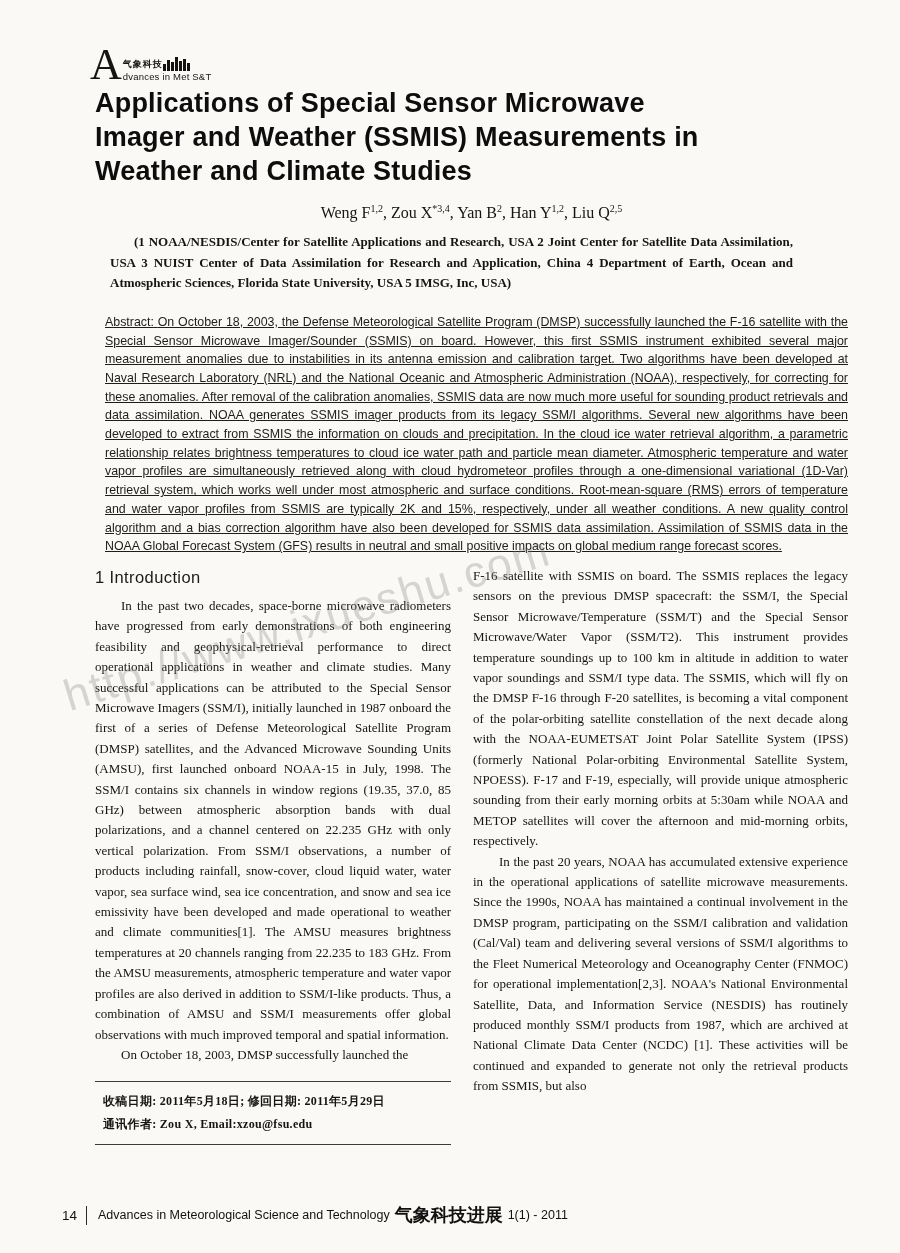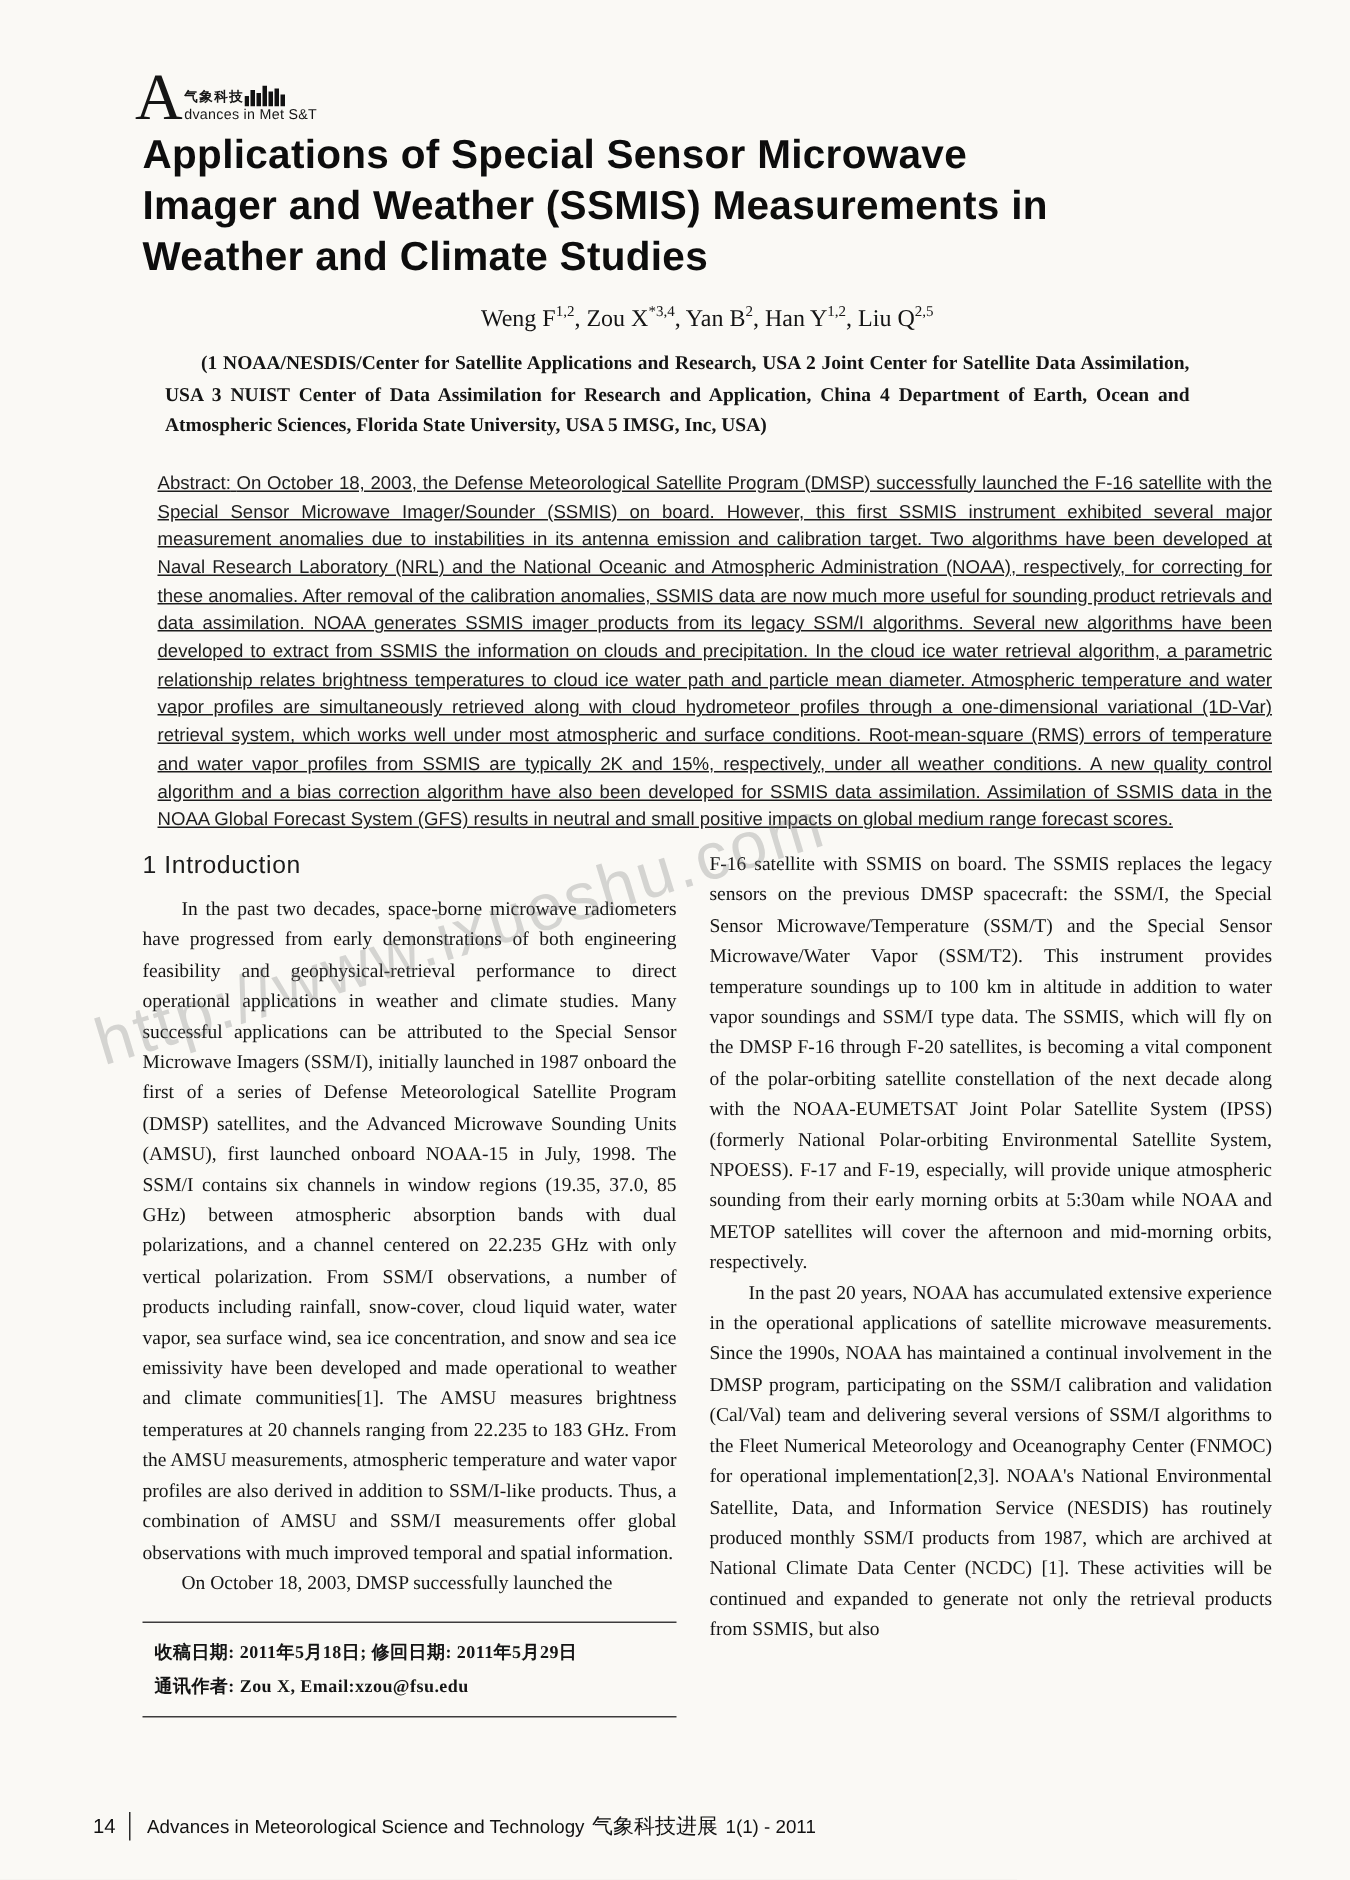--- a/index.html
+++ b/index.html
@@ -115,21 +115,21 @@
     left: 62px;
     bottom: 26px;
     display: flex;
     align-items: center;
     font-family: "Liberation Sans", sans-serif;
     font-size: 12.5px;
     color: #111;
   }
   .pnum { font-size: 13.5px; margin-right: 9px; }
   .vbar { width: 1px; height: 19px; background: #2a2a2a; margin-right: 11px; }
-  .journal-cn { font-weight: 400; font-size: 14px; }
+  .journal-cn { font-weight: 700; font-size: 18px; }
   .page-footer .sp { margin-right: 5px; }
 
   
   .watermark {
     position: absolute;
     left: 65px;
     top: 672px;
     transform: rotate(-17deg);
     transform-origin: 0 50%;
     font-family: "Liberation Sans", sans-serif;

